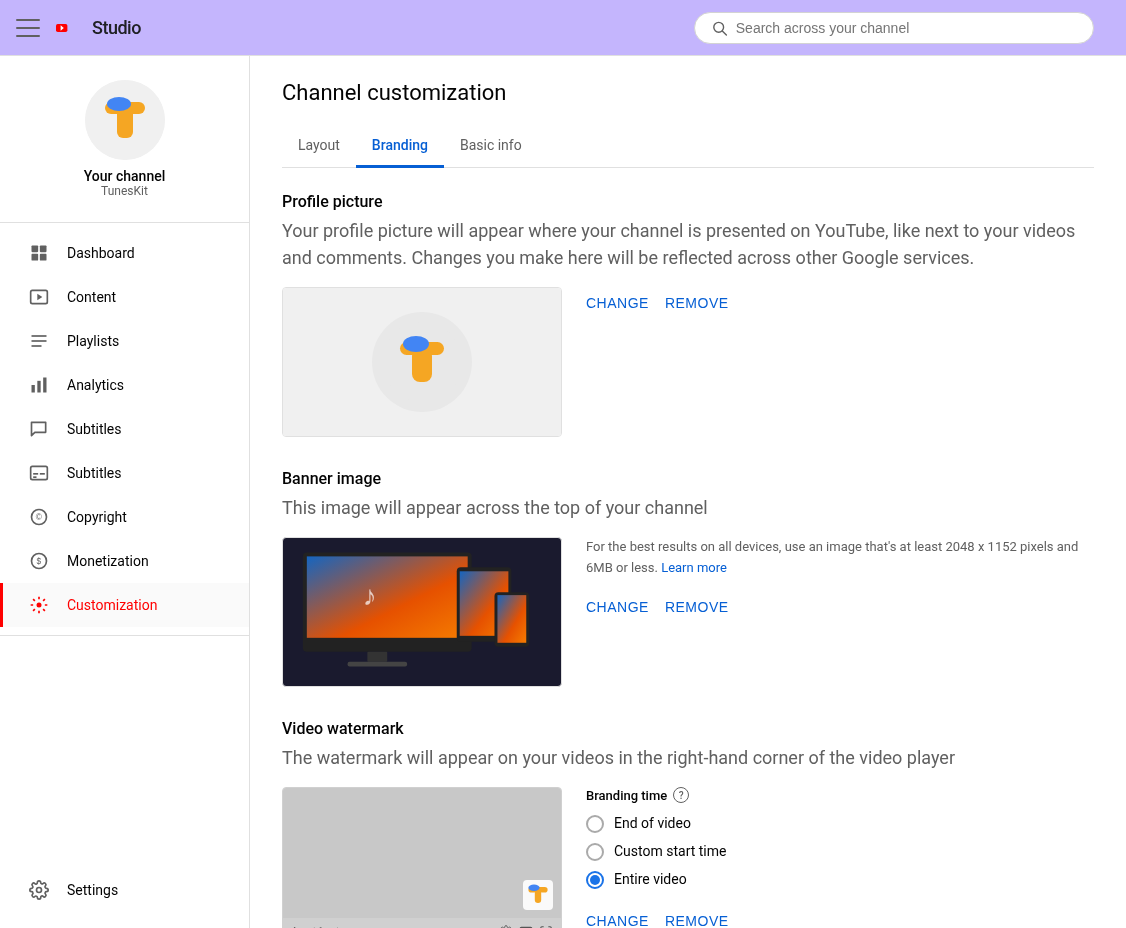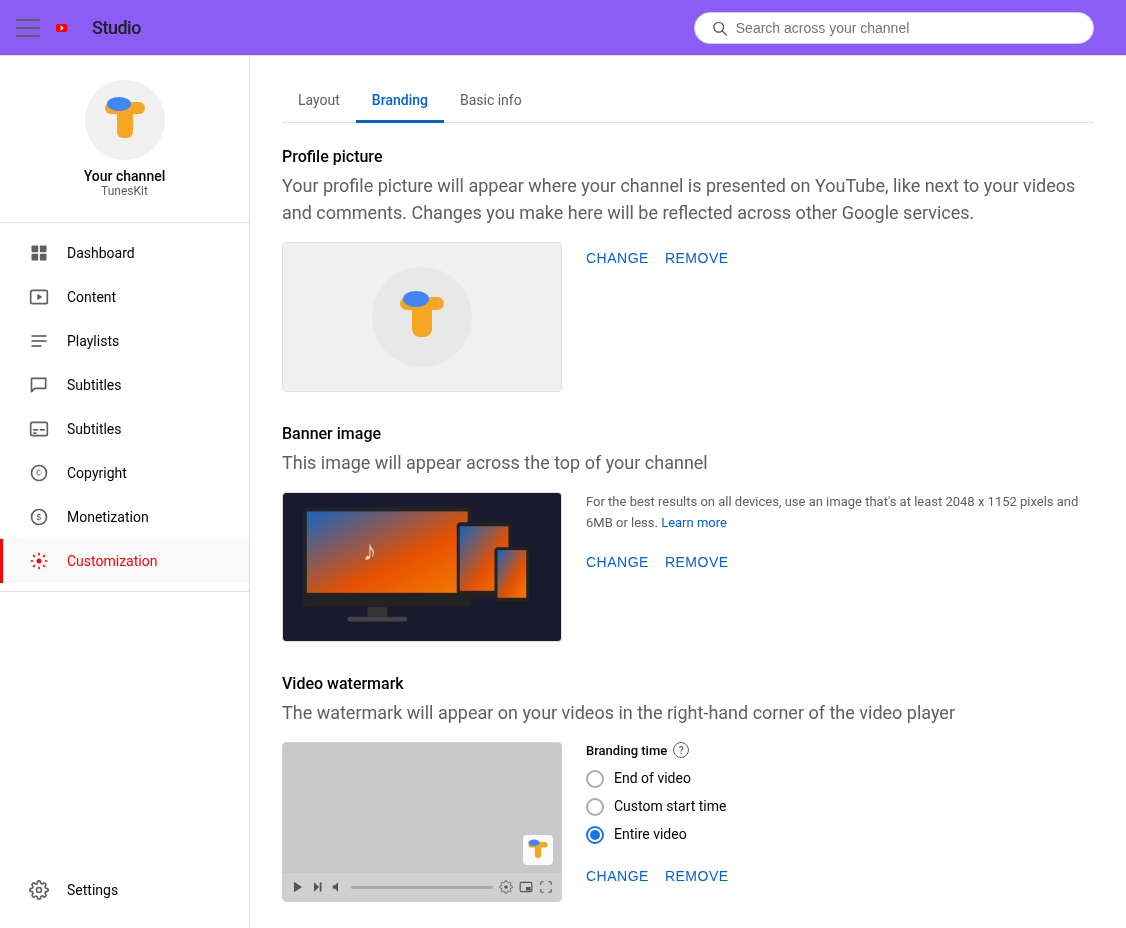--- a/index.html
+++ b/index.html
@@ -1,21 +1,21 @@
 <!DOCTYPE html>
 <html><head>
   <meta charset="utf-8">
   <style>
     * { margin: 0; padding: 0; box-sizing: border-box; }
     body { font-family: 'Roboto', Arial, sans-serif; background: #fff; color: #030303; font-size: 14px; display: flex; flex-direction: column; height: 928px; overflow: hidden; }
 
     
     .topnav {
       display: flex; align-items: center; height: 56px; padding: 0 16px;
-      border-bottom: 1px solid #e0e0e0; background: #8b5cf6; z-index: 10;
+      border-bottom: 1px solid #e0e0e0; background: #c4b5fd; z-index: 10;
       position: fixed; top: 0; left: 0; right: 0;
     }
     .hamburger { width: 24px; height: 24px; display: flex; flex-direction: column; justify-content: space-between; cursor: pointer; padding: 3px 0; margin-right: 16px; }
     .hamburger span { display: block; height: 2px; background: #606060; border-radius: 1px; }
     .logo { display: flex; align-items: center; gap: 4px; margin-right: auto; }
     .yt-icon { width: 32px; height: 22px; }
     .logo-text { font-size: 18px; font-weight: 500; color: #202124; letter-spacing: -0.5px; }
     .search-bar {
       display: flex; align-items: center;
       border: 1px solid #d3d3d3; border-radius: 20px;
@@ -174,20 +174,30 @@
         <div class="nav-icon">
           <svg width="20" height="20" viewBox="0 0 24 24" fill="#606060">
               <line x1="3" y1="6" x2="21" y2="6" stroke="#606060" stroke-width="2"></line>
               <line x1="3" y1="12" x2="21" y2="12" stroke="#606060" stroke-width="2"></line>
               <line x1="3" y1="18" x2="15" y2="18" stroke="#606060" stroke-width="2"></line>
             </svg>
         </div>
         <span>Playlists</span>
       </div>
 
+      <div class="nav-item">
+        <div class="nav-icon">
+          <svg width="20" height="20" viewBox="0 0 24 24" fill="#606060">
+              <rect x="3" y="12" width="4" height="9" fill="#606060"></rect>
+              <rect x="10" y="7" width="4" height="14" fill="#606060"></rect>
+              <rect x="17" y="3" width="4" height="18" fill="#606060"></rect>
+            </svg>
+        </div>
+        <span>Analytics</span>
+      </div>
 
       <div class="nav-item">
         <div class="nav-icon">
           <svg width="20" height="20" viewBox="0 0 24 24" fill="none">
               <path d="M4 4h16v12H7l-4 4V4z" stroke="#606060" stroke-width="2" stroke-linejoin="round"></path>
             </svg>
         </div>
         <span>Subtitles</span>
       </div>
 
@@ -241,20 +251,21 @@
         <svg width="20" height="20" viewBox="0 0 24 24" fill="none">
             <circle cx="12" cy="12" r="3" stroke="#606060" stroke-width="2"></circle>
             <path d="M19.4 15a1.65 1.65 0 0 0 .33 1.82l.06.06a2 2 0 0 1-2.83 2.83l-.06-.06a1.65 1.65 0 0 0-1.82-.33 1.65 1.65 0 0 0-1 1.51V21a2 2 0 0 1-4 0v-.09A1.65 1.65 0 0 0 9 19.4a1.65 1.65 0 0 0-1.82.33l-.06.06a2 2 0 0 1-2.83-2.83l.06-.06A1.65 1.65 0 0 0 4.68 15a1.65 1.65 0 0 0-1.51-1H3a2 2 0 0 1 0-4h.09A1.65 1.65 0 0 0 4.6 9a1.65 1.65 0 0 0-.33-1.82l-.06-.06a2 2 0 0 1 2.83-2.83l.06.06A1.65 1.65 0 0 0 9 4.68a1.65 1.65 0 0 0 1-1.51V3a2 2 0 0 1 4 0v.09a1.65 1.65 0 0 0 1 1.51 1.65 1.65 0 0 0 1.82-.33l.06-.06a2 2 0 0 1 2.83 2.83l-.06.06A1.65 1.65 0 0 0 19.4 9a1.65 1.65 0 0 0 1.51 1H21a2 2 0 0 1 0 4h-.09a1.65 1.65 0 0 0-1.51 1z" stroke="#606060" stroke-width="2"></path>
           </svg>
       </div>
       <span>Settings</span>
     </div>
   </aside>
 
   <main class="content">
+    <h1 class="page-title">Channel customization</h1>
 
     <div class="tabs">
       <div class="tab">Layout</div>
       <div class="tab active">Branding</div>
       <div class="tab">Basic info</div>
     </div>
 
     <div class="section">
       <div class="section-title">Profile picture</div>
       <div class="section-desc">Your profile picture will appear where your channel is presented on YouTube, like next to your videos and comments. Changes you make here will be reflected across other Google services.</div>

